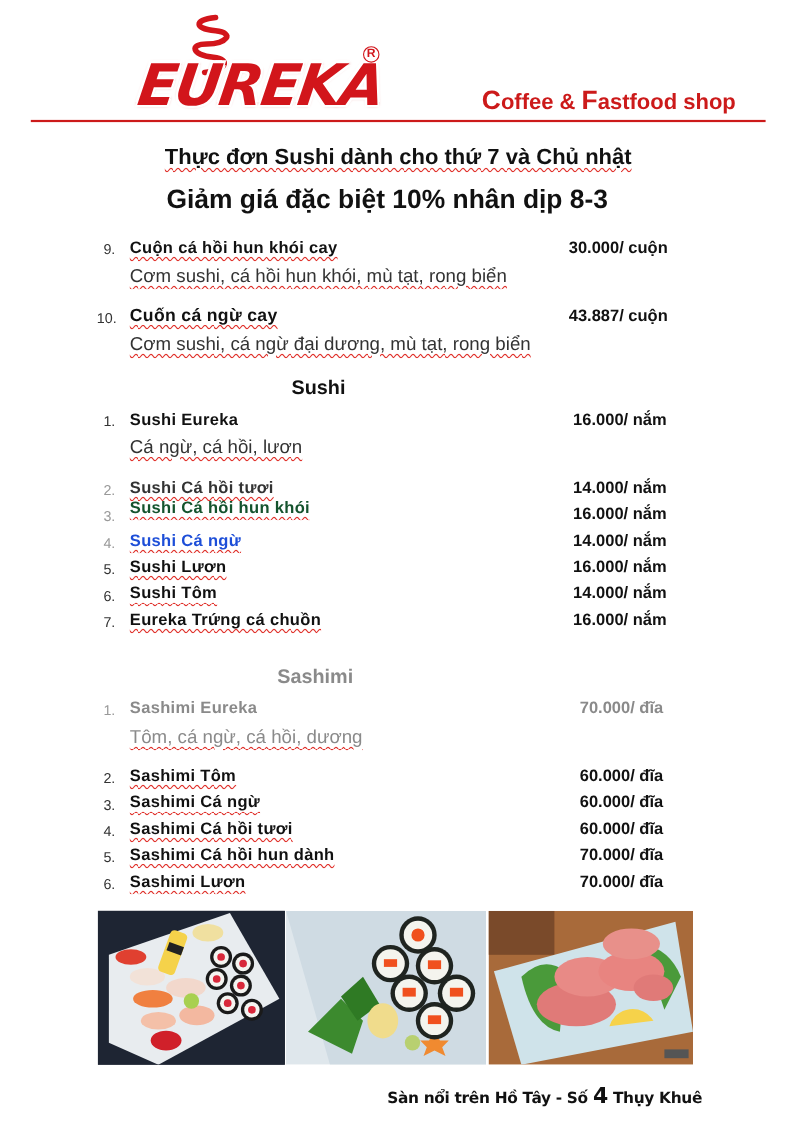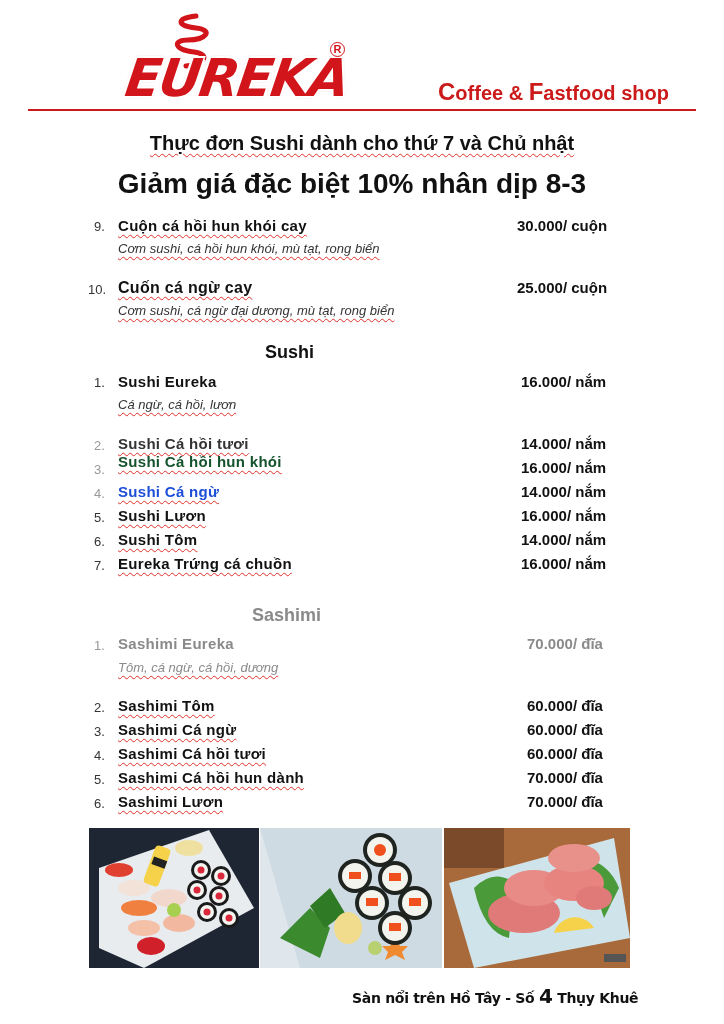--- a/index.html
+++ b/index.html
@@ -9,28 +9,28 @@
     .logo { left:118px; top:12px; width:240px; height:92px; }
     .logo-text { position:absolute; left:8px; top:36px; font-family:"DejaVu Sans", sans-serif; font-weight:bold; font-style:italic; font-size:52px; color:#d2151b; letter-spacing:-2px;
       text-shadow: -2px -2px 0 #fff, 2px -2px 0 #fff, -2px 2px 0 #fff, 2px 2px 0 #fff, 0 0 3px #b00; transform:skewX(-8deg); }
     .logo-swirl { position:absolute; left:48px; top:0px; }
     .logo-reg { position:absolute; left:212px; top:30px; font-size:11px; color:#d2151b; border:1.5px solid #d2151b; border-radius:50%; width:13px; height:13px; line-height:13px; text-align:center; font-weight:bold; }
     .tagline { left:410px; top:78px; font-size:20px; font-weight:bold; color:#cc1a1a; white-space:nowrap;margin-left:28px; }
     .tagline .cap { font-size:24px; }
     .redline { left:28px; top:109px; width:668px; height:2px; background:#cc1a1a; }
     
     .title1 { left:0; width:724px; top:132px; text-align:center; font-size:20px; font-weight:bold; }
-    .title2 { left:0; width:704px; top:168px; text-align:center; font-size:28px; font-weight:bold; }
+    .title2 { left:0; width:704px; top:168px; text-align:center; font-size:24px; font-weight:bold; }
     .squig { text-decoration: underline wavy #e0302a; text-decoration-thickness:1px; text-underline-offset:3px; }
     
     .num { position:absolute; left:94px; font-size:13px; color:#333; }
     .num10 { left:88px;text-align:center; }
     .name { position:absolute; left:118px; font-size:15px; font-weight:bold; white-space:nowrap; letter-spacing:0.3px; }
     .price { position:absolute; font-size:15px; font-weight:bold; white-space:nowrap;text-align:center; }
-    .desc { position:absolute; left:118px; font-size:13px; font-style:italic; color:#333; white-space:nowrap; }
+    .desc { position:absolute; left:118px; font-size:17px; color:#333; white-space:nowrap; }
     .section { position:absolute; font-size:18px; font-weight:bold; }
     .faded { color:#8a8a8a; }
     .faded-num { color:#999; }
     
     .photo { position:absolute; top:828px; height:140px; overflow:hidden; }
     .footer { left:352px; top:984px; font-size:14px; font-weight:bold; white-space:nowrap; color:#111; font-family:"DejaVu Sans", sans-serif; letter-spacing:-0.3px; }
     .footer .big { font-size:20px; }
   </style>
 </head>
 <body>
@@ -55,21 +55,21 @@
 <div>
   <div>
     <span class="num" style="top:219px">9.</span>
     <span class="name squig" style="top:217px">Cuộn cá hồi hun khói cay</span>
     <span class="price" style="left:517px; top:217px">30.000/ cuộn</span>
     <span class="desc squig" style="top:241px">Cơm sushi, cá hồi hun khói, mù tạt, rong biển</span>
   </div>
   <div>
     <span class="num num10" style="top:282px">10.</span>
     <span class="name squig" style="top:279px; font-size:16px">Cuốn cá ngừ cay</span>
-    <span class="price" style="left:517px; top:279px">25.000/ cuộn</span>
+    <span class="price" style="left:517px; top:279px">43.887/ cuộn</span>
     <span class="desc squig" style="top:303px">Cơm sushi, cá ngừ đại dương, mù tạt, rong biển</span>
   </div>
 </div>
 
 <div class="section" style="left:265px; top:342px">Sushi</div>
 <div>
   <div>
     <span class="num" style="top:375px">1.</span>
     <span class="name" style="top:373px">Sushi Eureka</span>
     <span class="price" style="left:521px; top:373px">16.000/ nắm</span>

